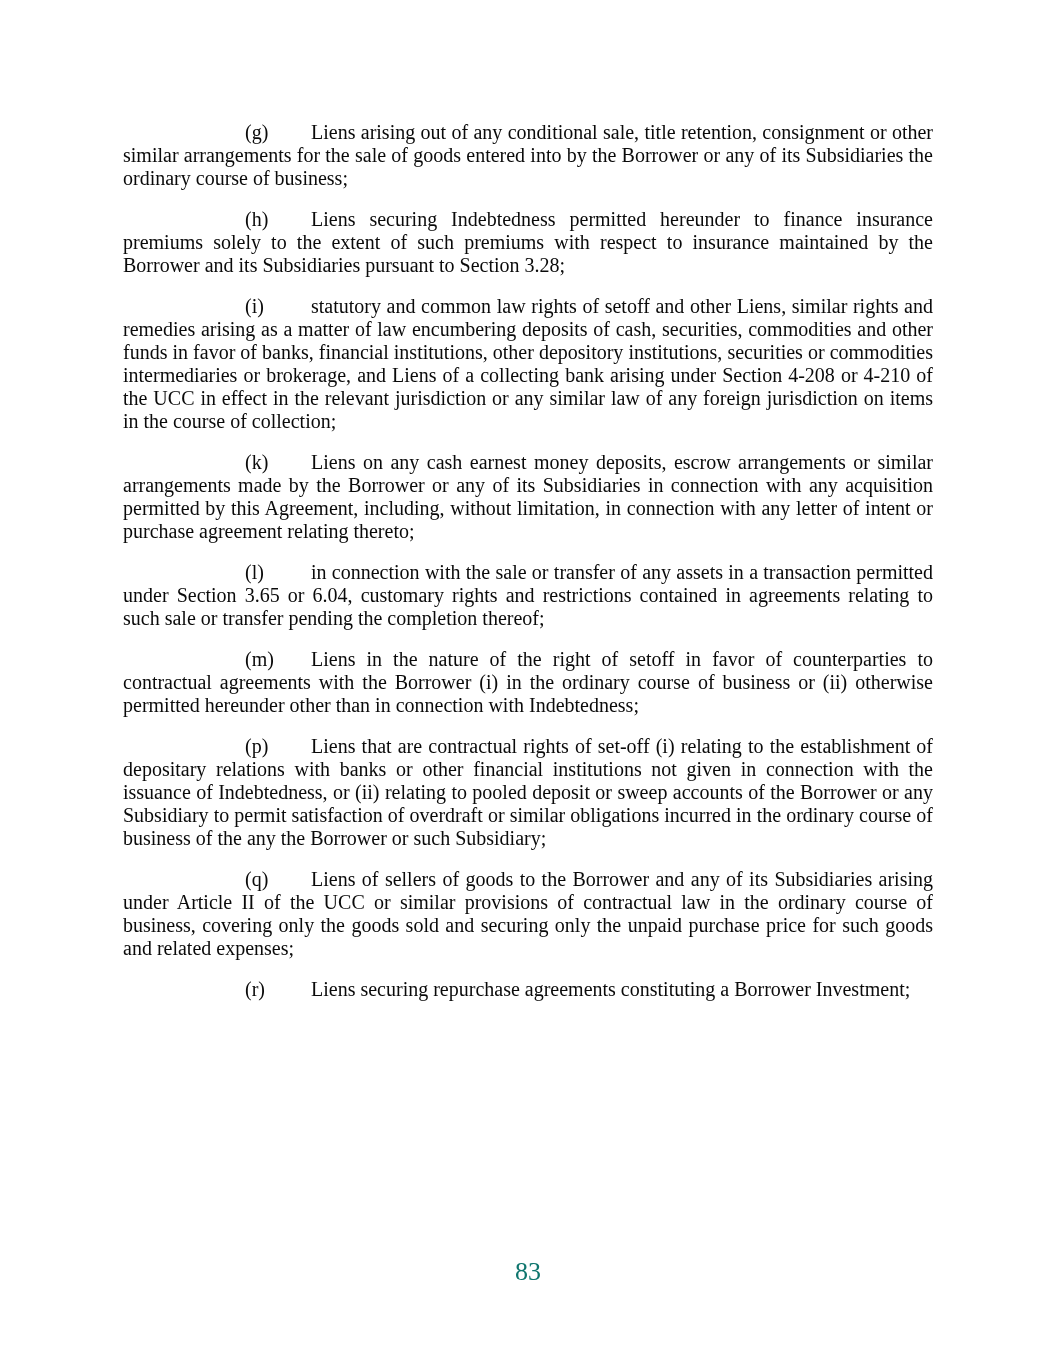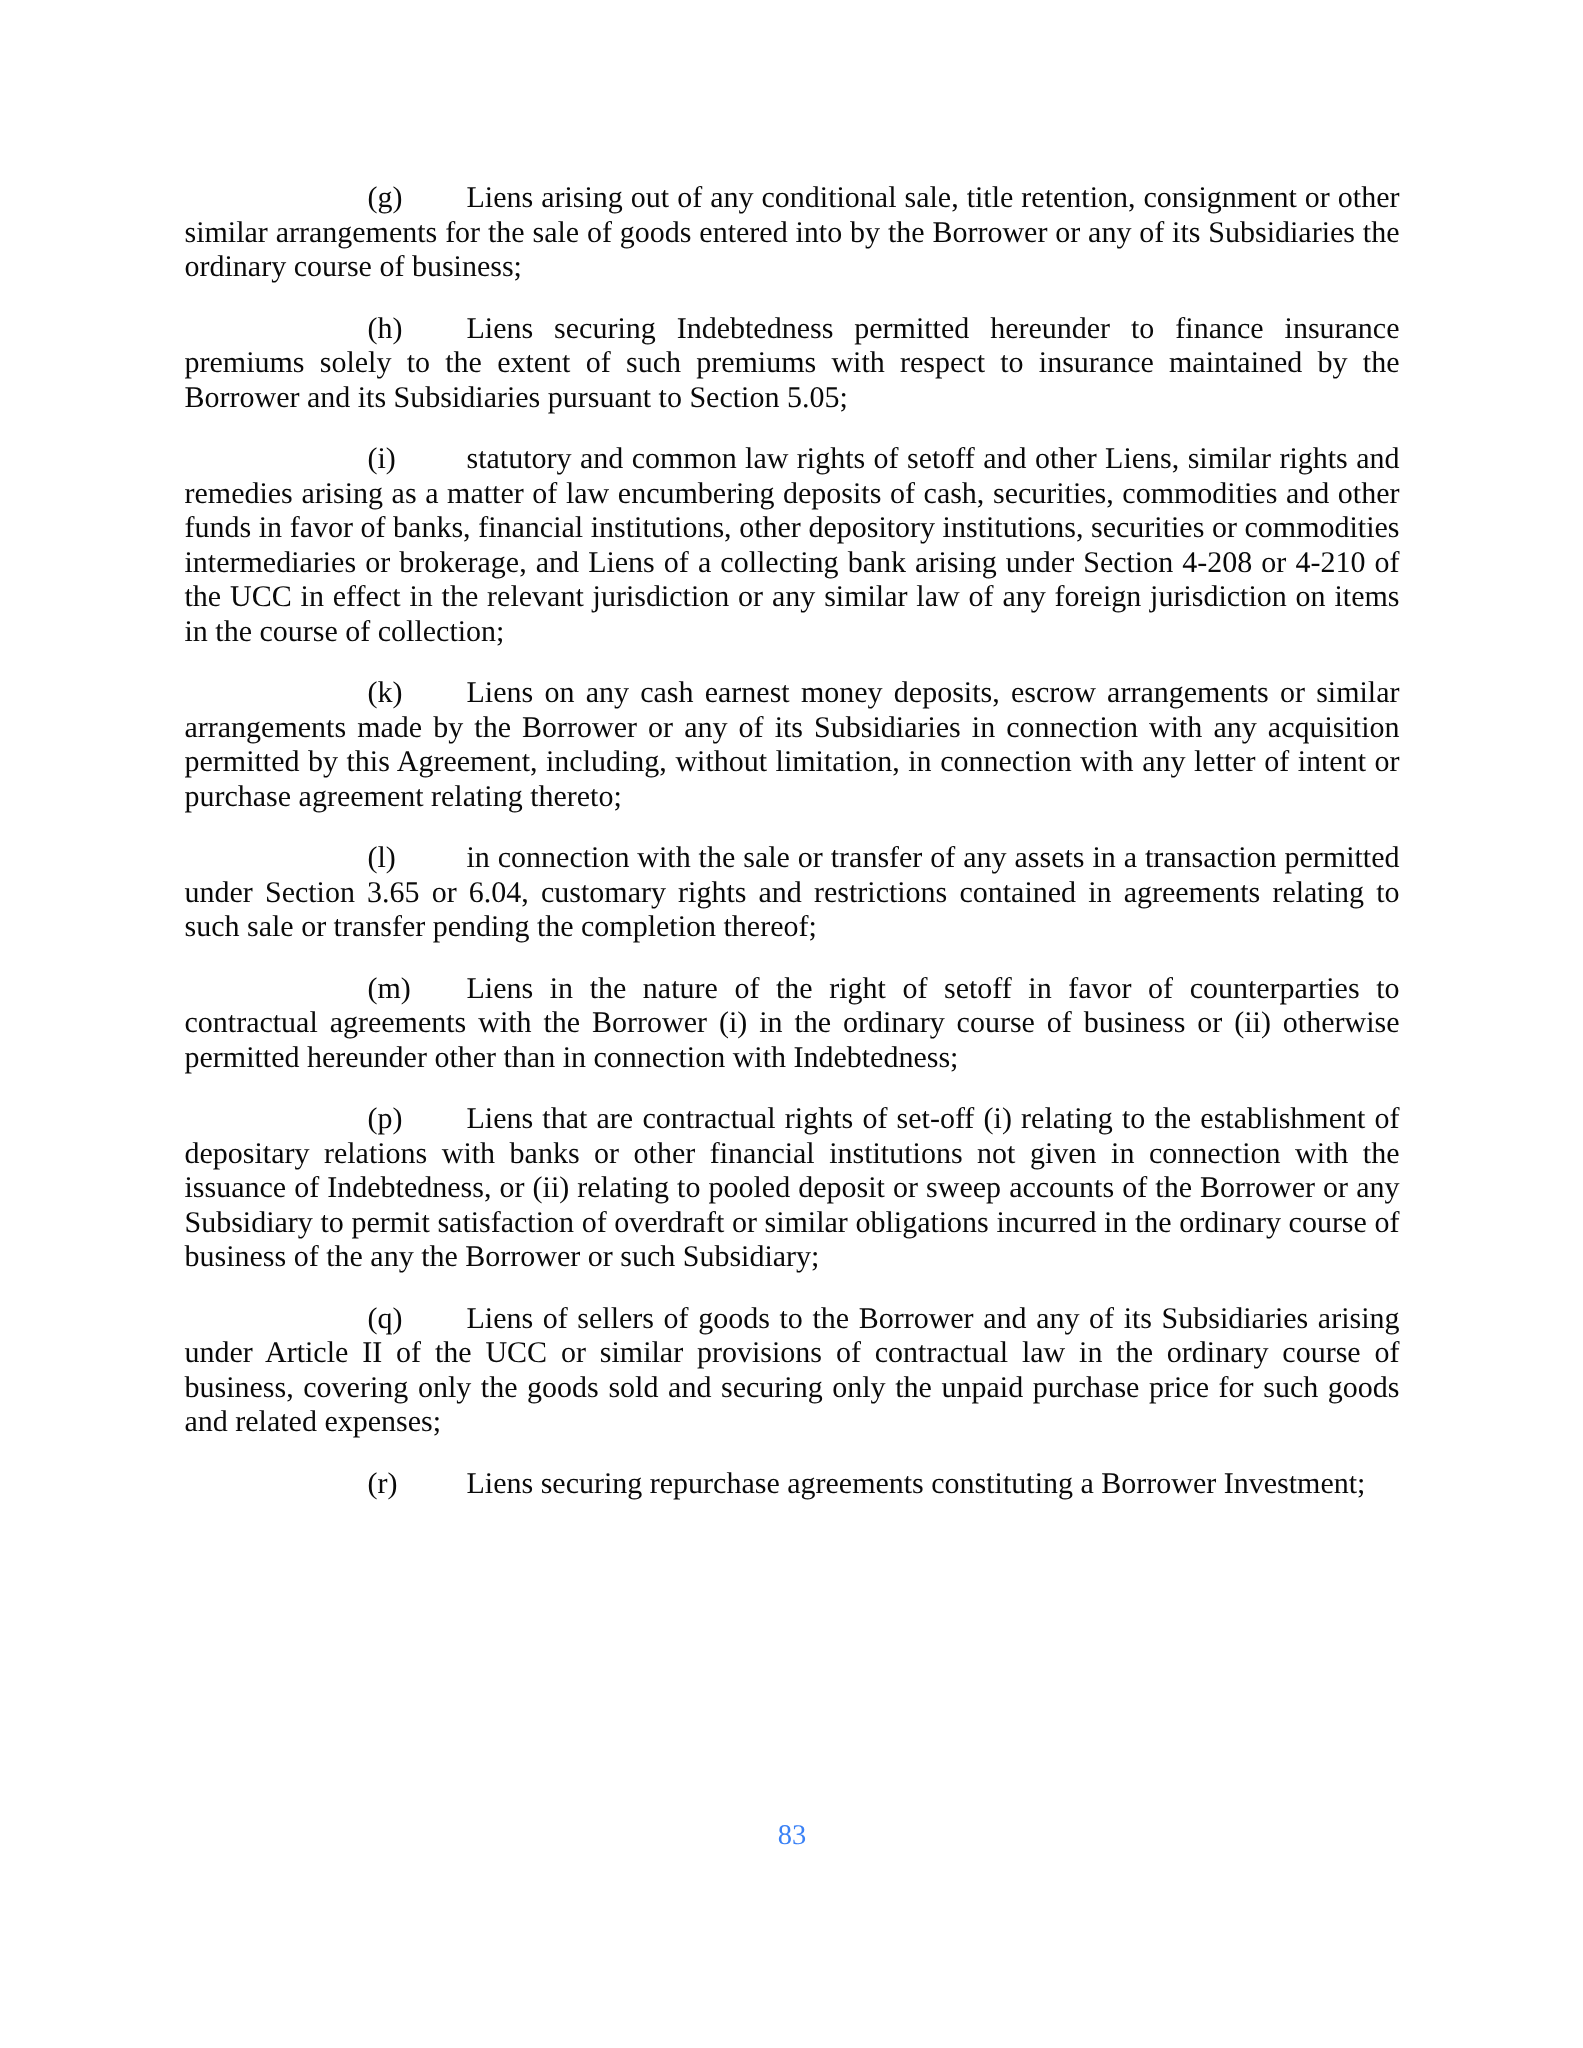--- a/index.html
+++ b/index.html
@@ -40,37 +40,37 @@
     display: inline-block;
     width: 122px;
   }
   p.clause .label {
     display: inline-block;
     width: 66px;
   }
   .footer {
     position: absolute;
     left: 123px;
-    top: 1212px;
+    top: 1260px;
     width: 810px;
     text-align: center;
-    font-size: 19px;
+    font-size: 26px;
     line-height: 23px;
-    color: #3b82f6;
+    color: #0f766e;
   }
 </style>
 </head>
 <body>
 
 <div class="page">
   <div class="content">
 
     <p class="clause"><span class="indent"></span><span class="label">(g)</span><span>Liens arising out of any conditional sale, title retention, consignment or other similar arrangements for the sale of goods entered into by the Borrower or any of its Subsidiaries the ordinary course of business;</span></p>
 
-    <p class="clause"><span class="indent"></span><span class="label">(h)</span><span>Liens securing Indebtedness permitted hereunder to finance insurance premiums solely to the extent of such premiums with respect to insurance maintained by the Borrower and its Subsidiaries pursuant to Section 5.05;</span></p>
+    <p class="clause"><span class="indent"></span><span class="label">(h)</span><span>Liens securing Indebtedness permitted hereunder to finance insurance premiums solely to the extent of such premiums with respect to insurance maintained by the Borrower and its Subsidiaries pursuant to Section 3.28;</span></p>
 
     <p class="clause"><span class="indent"></span><span class="label">(i)</span><span>statutory and common law rights of setoff and other Liens, similar rights and remedies arising as a matter of law encumbering deposits of cash, securities, commodities and other funds in favor of banks, financial institutions, other depository institutions, securities or commodities intermediaries or brokerage, and Liens of a collecting bank arising under Section 4-208 or 4-210 of the UCC in effect in the relevant jurisdiction or any similar law of any foreign jurisdiction on items in the course of collection;</span></p>
 
 
     <p class="clause"><span class="indent"></span><span class="label">(k)</span><span>Liens on any cash earnest money deposits, escrow arrangements or similar arrangements made by the Borrower or any of its Subsidiaries in connection with any acquisition permitted by this Agreement, including, without limitation, in connection with any letter of intent or purchase agreement relating thereto;</span></p>
 
     <p class="clause"><span class="indent"></span><span class="label">(l)</span><span>in connection with the sale or transfer of any assets in a transaction permitted under Section 3.65 or 6.04, customary rights and restrictions contained in agreements relating to such sale or transfer pending the completion thereof;</span></p>
 
     <p class="clause"><span class="indent"></span><span class="label">(m)</span><span>Liens in the nature of the right of setoff in favor of counterparties to contractual agreements with the Borrower (i) in the ordinary course of business or (ii) otherwise permitted hereunder other than in connection with Indebtedness;</span></p>
 

